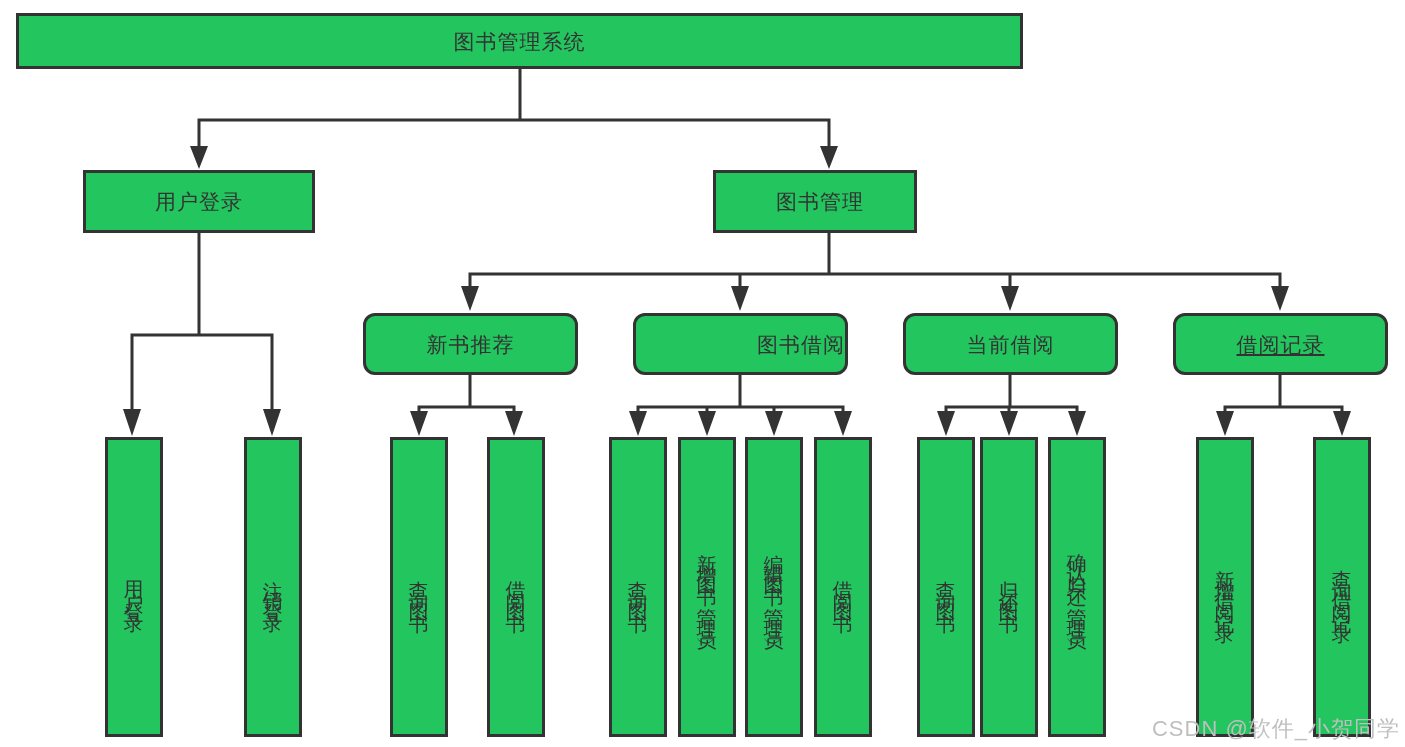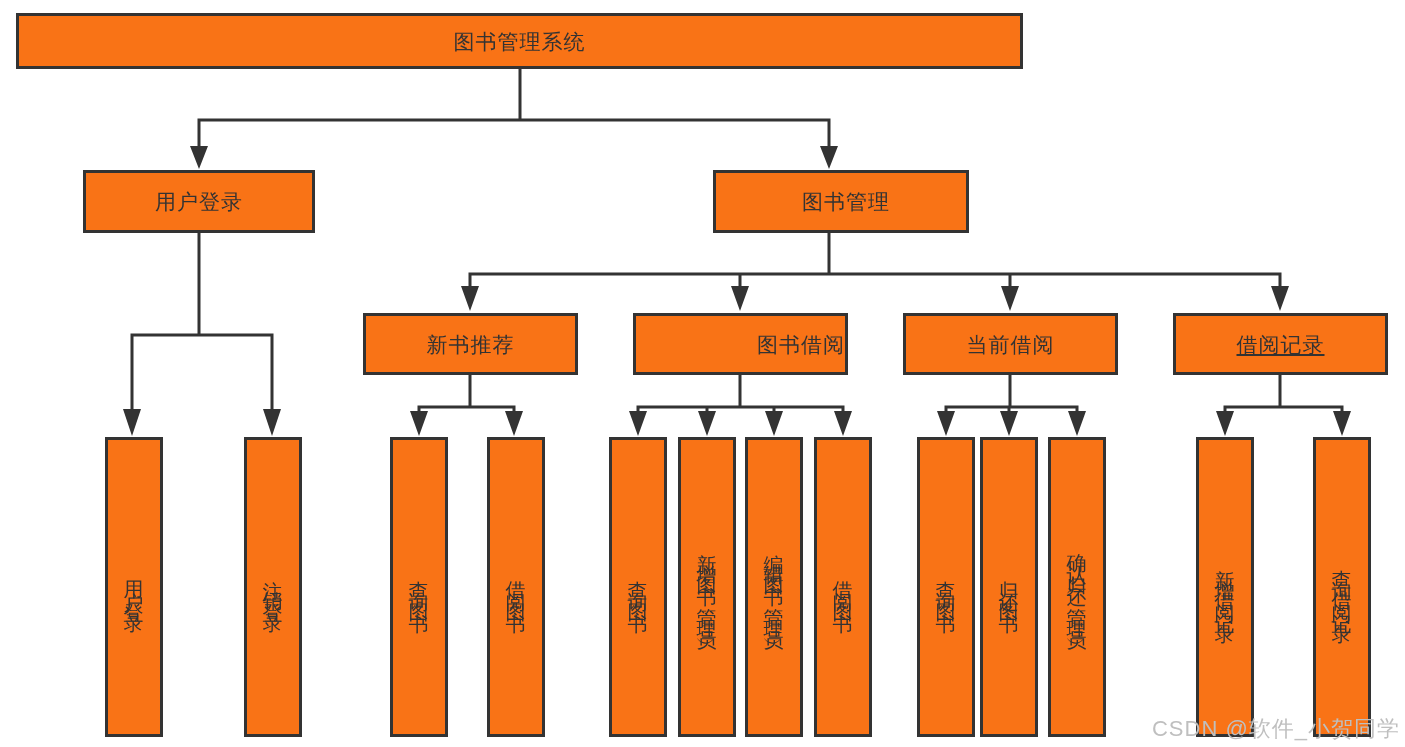--- a/index.html
+++ b/index.html
@@ -13,21 +13,21 @@
   }
   #connectors {
     position: absolute;
     left: 0; top: 0;
     width: 1405px; height: 747px;
     z-index: 1;
   }
   .box {
     position: absolute;
     box-sizing: border-box;
-    background: #f97316;
+    background: #22c55e;
     border: 3px solid #333333;
     display: flex;
     align-items: center;
     justify-content: center;
     color: #333333;
     z-index: 2;
   }
   .hlabel {
     font-size: 21px;
     line-height: 1;
@@ -39,22 +39,22 @@
     writing-mode: vertical-rl;
     text-orientation: mixed;
     font-size: 20px;
     line-height: 1;
     letter-spacing: 11px;
     white-space: nowrap;
   }
   
   .lvl1 { left: 16px;  top: 13px;  width: 1007px; height: 56px; }
   .n-user-login { left: 83px;  top: 170px; width: 232px; height: 63px; }
-  .n-book-mgmt  { left: 713px; top: 170px; width: 256px; height: 63px; padding-left: 10px; }
-  .lvl3 { top: 313px; width: 215px; height: 62px; }
+  .n-book-mgmt  { left: 713px; top: 170px; width: 204px; height: 63px; padding-left: 10px; }
+  .lvl3 { top: 313px; width: 215px; height: 62px; border-radius: 12px; }
   .n-recommend { left: 363px; }
   .n-borrow    { left: 633px; justify-content: flex-end; }
   .n-current   { left: 903px; justify-content: center; }
   .n-records   { left: 1173px; text-decoration: underline; }
   
   .c1  { left: 105px; }
   .c2  { left: 244px; }
   .c3  { left: 390px; }
   .c4  { left: 487px; }
   .c5  { left: 609px; }

